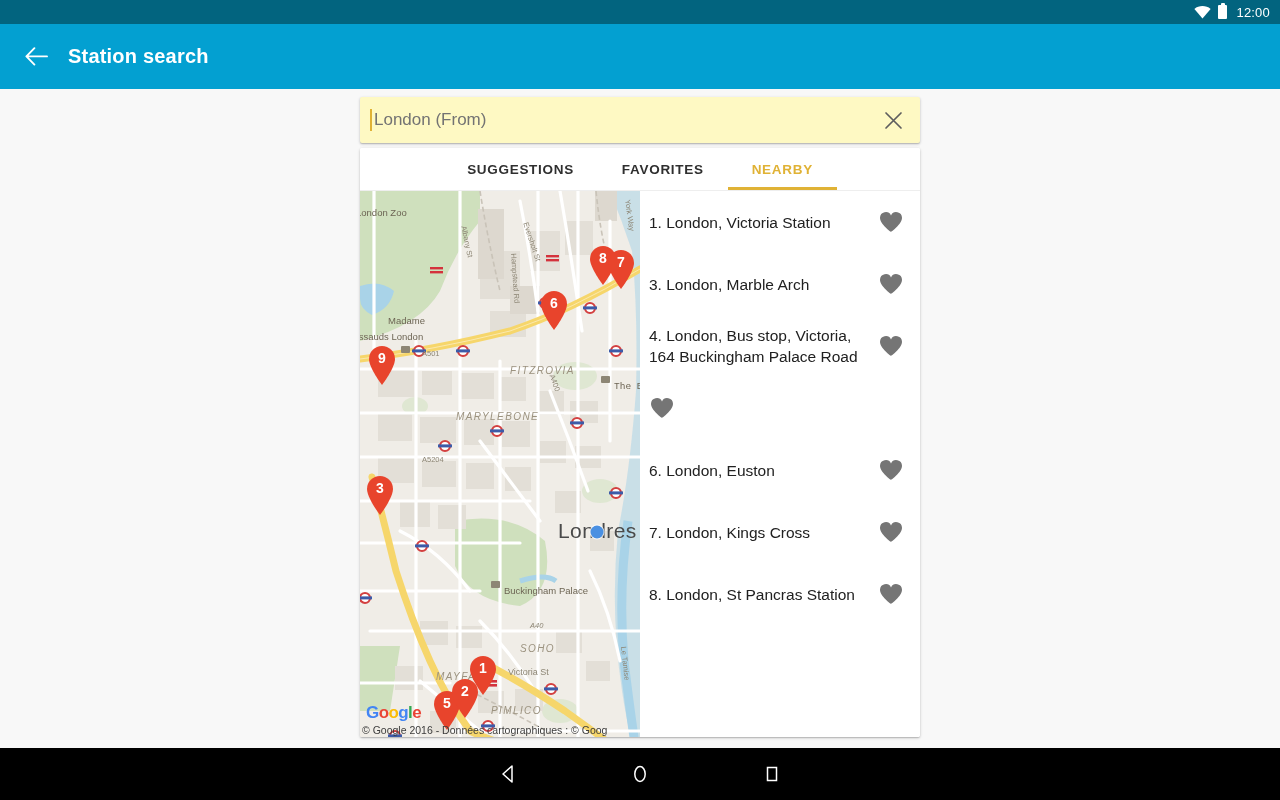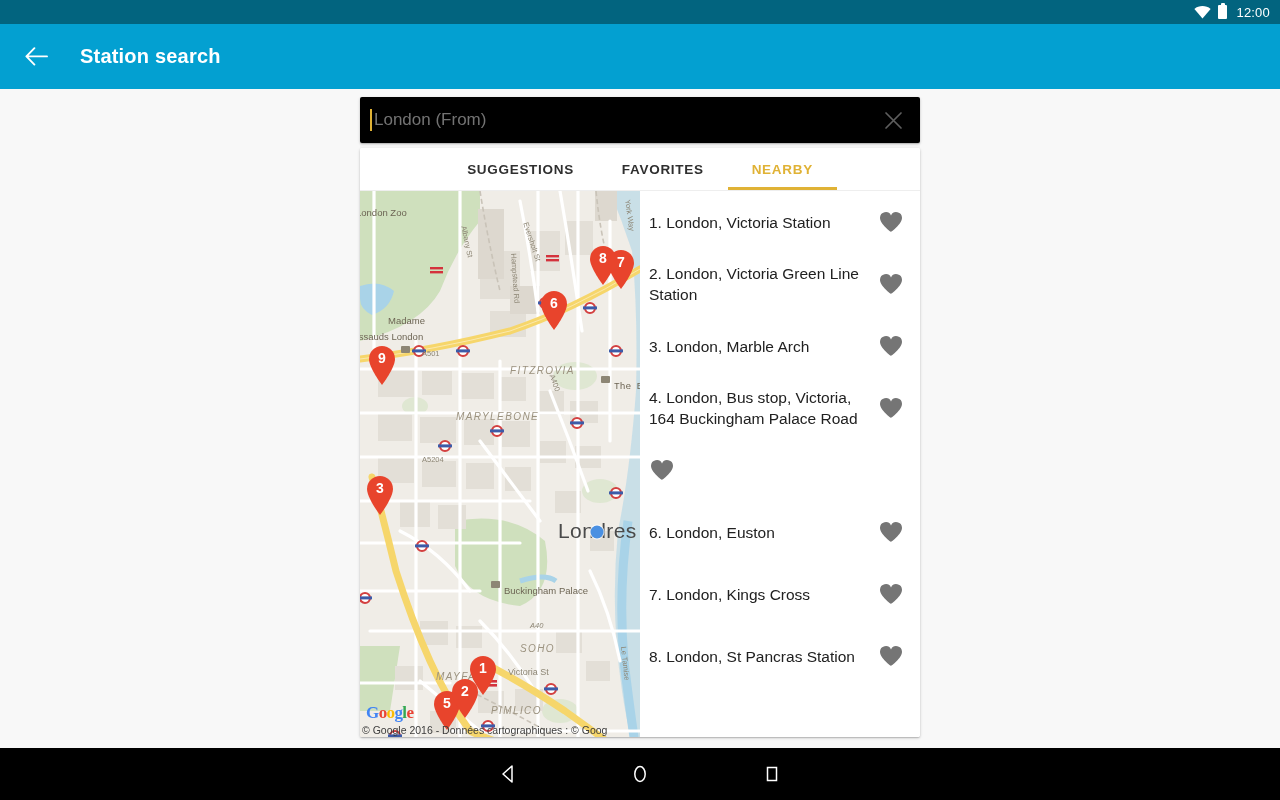--- a/index.html
+++ b/index.html
@@ -66,30 +66,30 @@
   }
   .back-arrow {
     width: 24px; height: 24px;
     display: flex; align-items: center; justify-content: center;
     cursor: pointer;
   }
   .app-bar-title {
     color: #ffffff;
     font-size: 20px;
     font-weight: bold;
-    margin-left: 32px;
+    margin-left: 20px;
     letter-spacing: .2px;
   }
 
   
   .search-card {
     position: absolute;
     left: 360px; top: 97px;
     width: 560px; height: 46px;
-    background: #000000;
+    background: #fef9c3;
     border-radius: 2px;
     box-shadow: 0 1px 3px rgba(0,0,0,.22), 0 1px 1px rgba(0,0,0,.12);
     display: flex;
     align-items: center;
     padding: 0 14px 0 8px;
   }
   .caret {
     width: 2px; height: 22px;
     background: #e0b235;
     flex: 0 0 auto;
@@ -216,21 +216,21 @@
     background: #4a90e2;
     transform: translate(-50%, -50%);
     box-shadow: 0 0 0 1px rgba(255,255,255,.8);
   }
 
   .google-logo {
     position: absolute;
     left: 6px; bottom: 14px;
     font-size: 17px;
     font-weight: bold;
-    font-family: Liberation Serif, serif;
+    font-family: Liberation Sans, sans-serif;
     letter-spacing: -.6px;
   }
   .gl-b { color: #4285f4; }
   .gl-r { color: #ea4335; }
   .gl-y { color: #fbbc05; }
   .gl-g { color: #34a853; }
 
   .map-attrib {
     position: absolute;
     left: 2px; bottom: 1px;
@@ -567,28 +567,20 @@
       <div class="list">
         <div class="list-item">
           <div class="list-item-label">1. London, Victoria Station</div>
           <div class="fav-icon">
             <svg width="24" height="22" viewBox="0 0 24 22">
                 <path d="M12 21 C12 21 1 13.2 1 6.8 A5.8 5.8 0 0 1 12 4.4 A5.8 5.8 0 0 1 23 6.8 C23 13.2 12 21 12 21 Z" fill="#757575"></path>
               </svg>
           </div>
         </div>
         <div class="list-item">
-          <div class="list-item-label">2. London, Victoria Green Line Station</div>
-          <div class="fav-icon">
-            <svg width="24" height="22" viewBox="0 0 24 22">
-                <path d="M12 21 C12 21 1 13.2 1 6.8 A5.8 5.8 0 0 1 12 4.4 A5.8 5.8 0 0 1 23 6.8 C23 13.2 12 21 12 21 Z" fill="#757575"></path>
-              </svg>
-          </div>
-        </div>
-        <div class="list-item">
           <div class="list-item-label">3. London, Marble Arch</div>
           <div class="fav-icon">
             <svg width="24" height="22" viewBox="0 0 24 22">
                 <path d="M12 21 C12 21 1 13.2 1 6.8 A5.8 5.8 0 0 1 12 4.4 A5.8 5.8 0 0 1 23 6.8 C23 13.2 12 21 12 21 Z" fill="#757575"></path>
               </svg>
           </div>
         </div>
         <div class="list-item">
           <div class="list-item-label">4. London, Bus stop, Victoria, 164 Buckingham Palace Road</div>
           <div class="fav-icon">

